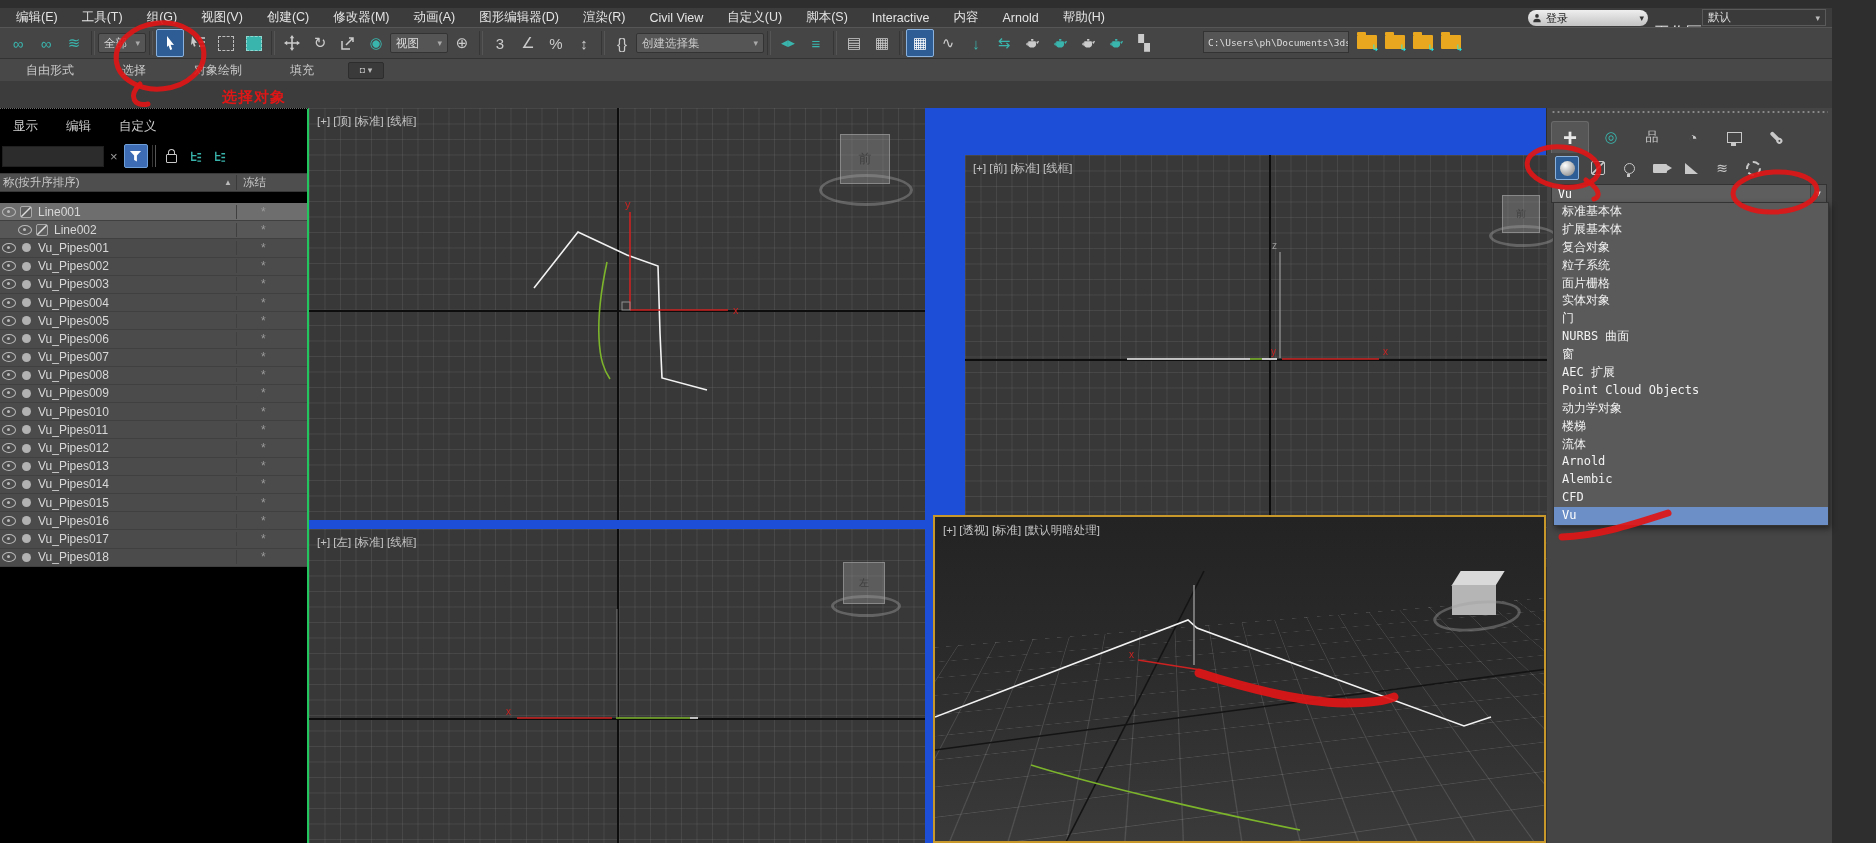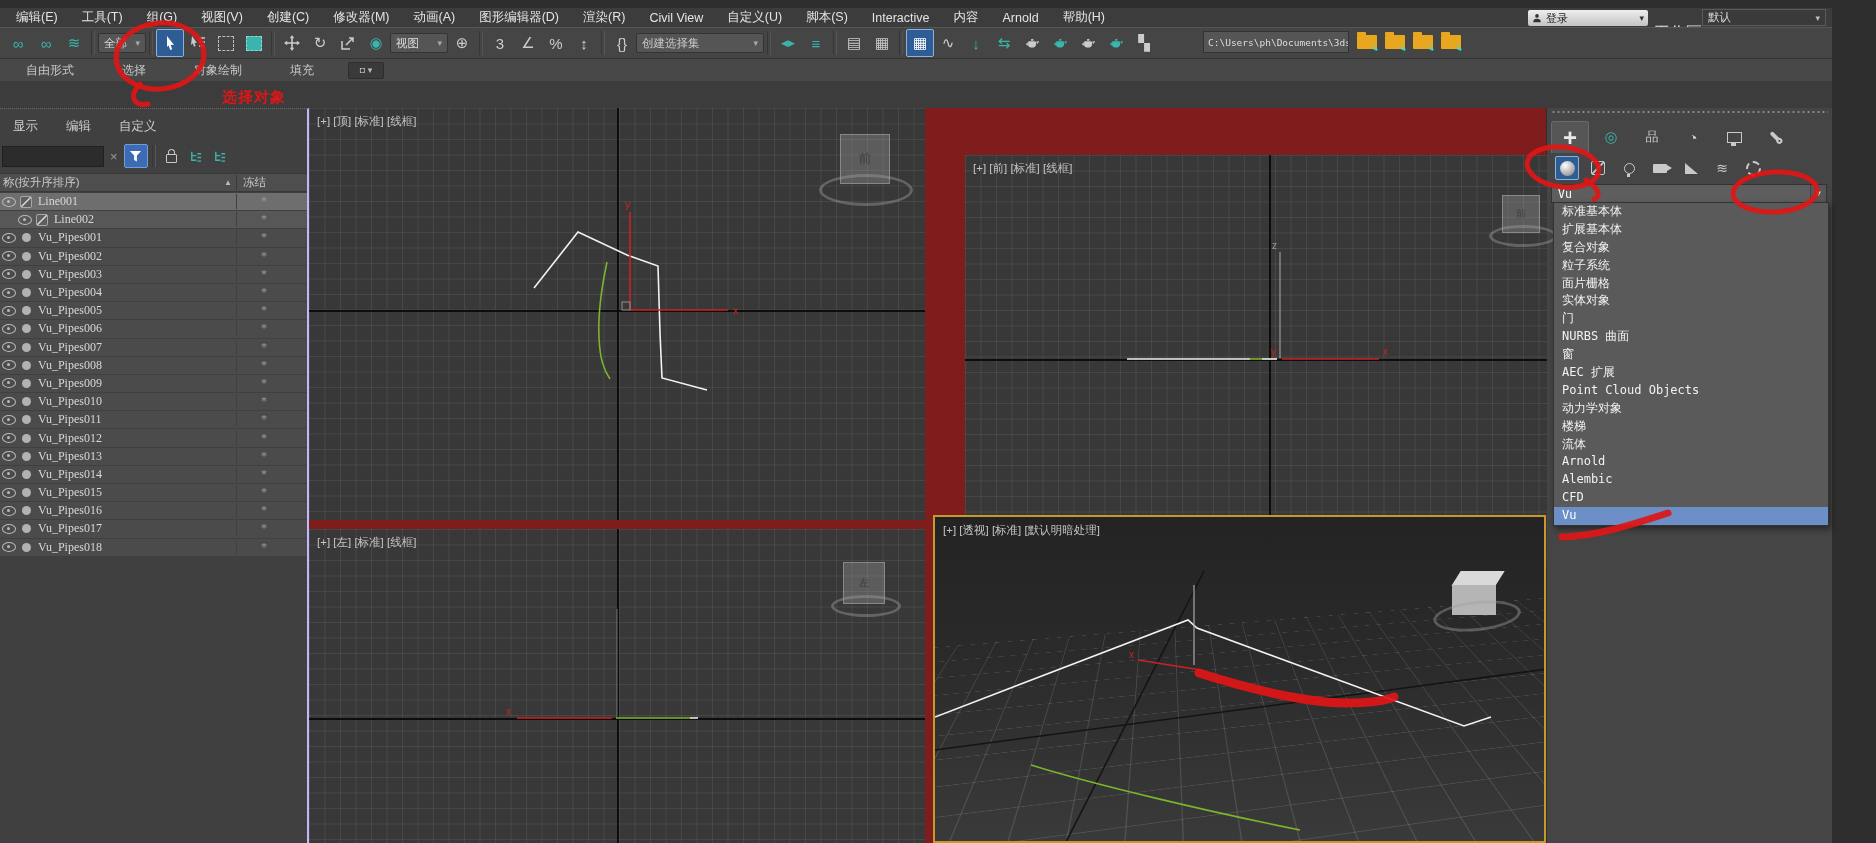--- a/index.html
+++ b/index.html
@@ -5,21 +5,21 @@
   html,body{margin:0;padding:0;background:#222;}
   #app{position:relative;width:1876px;height:843px;overflow:hidden;background:#2e2e2e;
        font-family:"Liberation Sans","DejaVu Sans",sans-serif;color:#ddd;
        -webkit-user-select:none;user-select:none;}
   
   #titlebar{position:absolute;left:0;top:0;width:1832px;height:8px;background:#3a3a3a;overflow:hidden;}
   #titlebar span{position:absolute;left:4px;top:-6px;font-size:11px;color:#c9c9c9;}
   #menubar{position:absolute;left:0;top:8px;width:1832px;height:19px;background:#3c3c3c;
            display:flex;align-items:center;padding-left:4px;box-sizing:border-box;}
   .mitem{font-size:12.5px;color:#e4e4e4;padding:0 12px;white-space:nowrap;cursor:default;}
-  #signin{position:absolute;left:1528px;top:10px;width:120px;height:16px;border-radius:2px;
+  #signin{position:absolute;left:1528px;top:10px;width:120px;height:16px;border-radius:8px;
           background:linear-gradient(#efefef,#c3c3c3);color:#222;font-size:11px;
           display:flex;align-items:center;padding:0 4px;box-sizing:border-box;gap:4px;}
   #signin svg{width:10px;height:10px;fill:#333;}
   #signin .car{margin-left:auto;color:#333;font-size:9px;}
   #ws-label{position:absolute;left:1654px;top:23px;font-size:16px;color:#e0e0e0;}
   #ws-dd{position:absolute;left:1702px;top:9px;width:124px;height:17px;background:#3a3a3a;
          border:1px solid #5a5a5a;color:#ddd;font-size:11.5px;display:flex;align-items:center;
          padding:0 5px;box-sizing:border-box;}
   #ws-dd .car{margin-left:auto;font-size:9px;color:#bbb;}
   #toolbar{position:absolute;left:0;top:27px;width:1832px;height:32px;background:#454545;
@@ -45,56 +45,56 @@
   .i-folder{width:20px;height:14px;background:#e8a71e;border-radius:1px;position:relative;}
   .i-folder::before{content:"";position:absolute;left:0;top:-3px;width:9px;height:3px;background:#e8a71e;border-radius:1px 1px 0 0;}
   .i-folder::after{content:"↳";position:absolute;right:-2px;bottom:-4px;font-size:9px;color:#2ee;}
   #ribbon{position:absolute;left:0;top:59px;width:1832px;height:22px;background:#484848;
           display:flex;align-items:center;font-size:12px;color:#c9c9c9;padding-left:2px;box-sizing:border-box;}
   .rtab{padding:0 24px;white-space:nowrap;}
   #ribbon .rdd{width:34px;height:15px;background:#3a3a3a;border:1px solid #2d2d2d;border-radius:2px;
           display:flex;align-items:center;justify-content:center;color:#bbb;font-size:9px;margin-left:10px;}
   #gapstrip{position:absolute;left:0;top:81px;width:1832px;height:27px;background:#3c3c3c;}
   
-  #sexp{position:absolute;left:0;top:108px;width:309px;height:735px;background:#404040;
-        border-top:1px dotted #6a6a6a;border-right:2px solid #c4b5fd;box-sizing:border-box;}
+  #sexp{position:absolute;left:0;top:108px;width:309px;height:735px;background:#000000;
+        border-top:1px dotted #6a6a6a;border-right:2px solid #22c55e;box-sizing:border-box;}
   #se-menu{position:absolute;left:0;top:6px;height:22px;display:flex;gap:28px;padding-left:13px;
            font-size:12.5px;color:#ccc;align-items:center;}
   #se-search{position:absolute;left:0;top:32px;height:30px;width:100%;display:flex;align-items:center;padding-left:2px;box-sizing:border-box;}
   #se-input{width:102px;height:21px;background:#2c2c2c;border:1px solid #202020;color:#ddd;font-size:11px;padding:0 3px;box-sizing:border-box;}
   .se-x{color:#9a9a9a;font-size:13px;padding:0 6px;}
   .se-btn{width:24px;height:24px;display:flex;align-items:center;justify-content:center;border-radius:2px;}
   .se-btn svg{width:13px;height:13px;fill:#fff;}
   #se-filter{background:#3d6cb4;border:1px solid #6f9fd8;box-sizing:border-box;}
   .se-vsep{width:2px;height:22px;border-left:1px solid #363636;border-right:1px solid #555;margin:0 4px;}
   .i-lock{width:9px;height:7px;border:1.5px solid #c9c9c9;border-radius:1px;position:relative;margin-top:5px;}
   .i-lock::before{content:"";position:absolute;left:1px;top:-6px;width:5px;height:5px;border:1.5px solid #c9c9c9;border-bottom:none;border-radius:4px 4px 0 0;}
   .se-btn.teal svg{fill:#3ab5ad;}
   #se-head{position:absolute;left:0;top:64px;width:100%;height:19px;background:#4e4e4e;
            border-top:1px solid #3a3a3a;border-bottom:1px solid #383838;display:flex;align-items:center;
            font-size:11.5px;color:#c8c8c8;box-sizing:border-box;}
   #se-head .nm{flex:1;padding-left:3px;white-space:nowrap;overflow:hidden;}
   #se-head .ar{font-size:8px;color:#bbb;padding-right:4px;}
   #se-head .fz{width:71px;border-left:1px solid #3a3a3a;padding-left:6px;box-sizing:border-box;}
-  #se-rows{position:absolute;left:0;top:84px;width:100%;font-family:Liberation Serif, serif;}
+  #se-rows{position:absolute;left:0;top:94px;width:100%;}
   .se-row{height:18.2px;display:flex;align-items:center;background:#4b4b4b;border-bottom:1px solid #404040;box-sizing:border-box;font-size:12px;color:#d8d8d8;}
   .se-row.sel{background:#6e6e6e;}
   .se-row.mid{background:#575757;padding-left:16px;}
   .eye{width:18px;display:flex;justify-content:center;}
   .eye i{width:12px;height:8px;border:1px solid #b9b9b9;border-radius:50%;position:relative;display:block;}
   .eye i::after{content:"";position:absolute;left:4px;top:2px;width:3px;height:3px;background:#b9b9b9;border-radius:50%;}
   .ico-shape,.ico-geom{width:16px;flex:0 0 16px;display:flex;justify-content:center;}
   .ico-shape i{width:10px;height:10px;border:1px solid #a8a8a8;border-radius:2px;background:linear-gradient(135deg,transparent 44%,#ddd 46%,#ddd 54%,transparent 56%),#5e5e5e;display:block;}
   .ico-geom i{width:9px;height:9px;border-radius:50%;background:#b2b2b2;display:block;}
   .se-row .ico-shape{display:none;} .se-row.shape .ico-shape{display:flex;}
   .se-name{flex:1;padding-left:4px;white-space:nowrap;overflow:hidden;}
   .se-freeze{width:71px;flex:0 0 71px;border-left:1px solid #404040;box-sizing:border-box;padding-left:24px;}
   .snow{color:#9a9a9a;font-size:12px;font-weight:normal;}
   
-  #vpc{position:absolute;left:309px;top:108px;width:1237px;height:735px;background:#7f1d1d;}
+  #vpc{position:absolute;left:309px;top:108px;width:1237px;height:735px;background:#1d4ed8;}
   .vp{position:absolute;background:#383838;overflow:hidden;}
   .vp .grid{position:absolute;inset:0;
     background-image:linear-gradient(rgba(205,205,205,.10) 1px,transparent 1px),
                      linear-gradient(90deg,rgba(205,205,205,.10) 1px,transparent 1px);
     background-size:15.5px 15.5px;}
   .axv{position:absolute;top:0;bottom:0;width:2px;background:#0d0d0d;}
   .axh{position:absolute;left:0;right:0;height:2px;background:#0d0d0d;}
   .vplabel{position:absolute;left:8px;top:6px;font-size:11.5px;color:#c4c4c4;z-index:5;white-space:nowrap;}
   .vpsvg{position:absolute;inset:0;z-index:3;}
   #vp-tl{left:0;top:0;width:616px;height:412px;}

